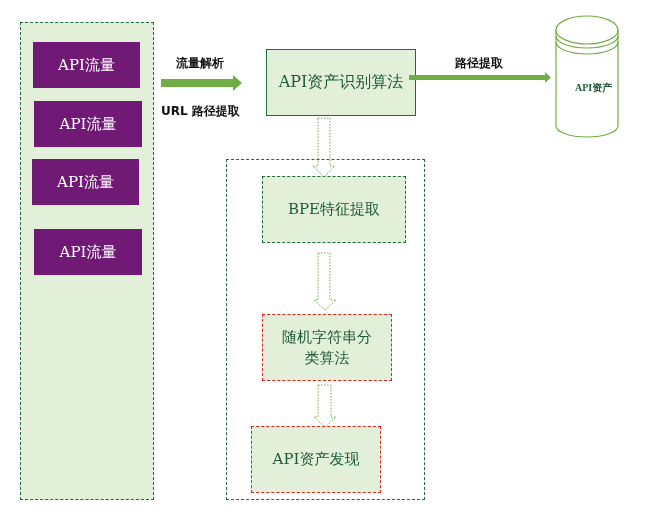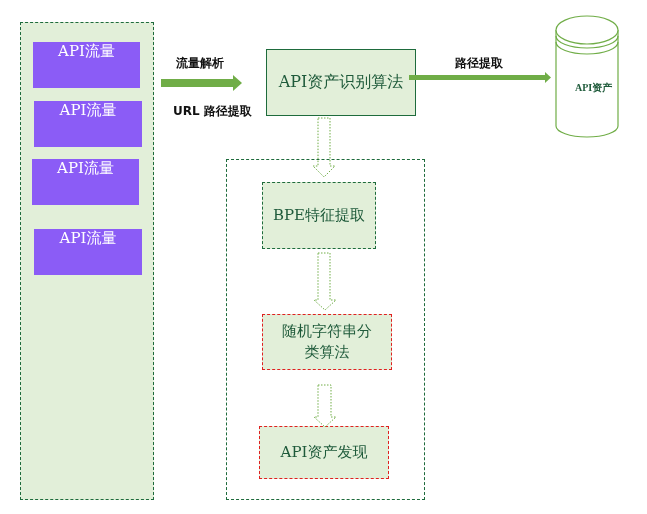--- a/index.html
+++ b/index.html
@@ -1,22 +1,22 @@
 <!DOCTYPE html>
 <html><head>
 <meta charset="utf-8">
 <style>
   html, body { margin:0; padding:0; background:#ffffff; }
   body { width:647px; height:514px; position:relative; overflow:hidden;
          font-family: "DejaVu Serif", "Liberation Serif", serif; }
   .abs { position:absolute; box-sizing:border-box; }
   .left-panel { left:20px; top:22px; width:134px; height:478px;
     background:#e2efd9; border:1px dashed #1e6b3c; }
-  .traffic { background:#8b5cf6; color:#fff; font-size:15px;
-    display:flex; align-items:flex-start; justify-content:center; }
+  .traffic { background:#701a75; color:#fff; font-size:15px;
+    display:flex; align-items:center; justify-content:center; }
   .label-bold { font-family:"DejaVu Sans","Liberation Sans",sans-serif;
     font-weight:bold; font-size:12px; color:#111; white-space:nowrap; }
   .algo-box { left:248px; top:49px; width:150px; height:67px;
     background:#e2efd9; border:1px solid #1e6b3c; color:#1e5a3a;
     font-size:16px; display:flex; align-items:center; justify-content:center;margin-left:18px; }
   .inner-panel { left:226px; top:159px; width:199px; height:341px;
     border:1px dashed #1e6b3c; background:#fff; }
   .step { background:#e2efd9; color:#1e5a3a; font-size:15px;
     display:flex; align-items:center; justify-content:center; text-align:center;
     line-height:21px; }
@@ -35,36 +35,36 @@
     <span>API流量</span>
   </div>
 <div class="abs traffic" style="left:32px;top:159px;width:107px;height:46px;">
     <span>API流量</span>
   </div>
 <div class="abs traffic" style="left:34px;top:229px;width:108px;height:46px;">
     <span>API流量</span>
   </div>
 
 <div class="abs label-bold" style="left:176px;top:55px;">流量解析</div>
-<div class="abs label-bold" style="left:173px;top:103px;">URL 路径提取</div>
+<div class="abs label-bold" style="left:161px;top:103px;">URL 路径提取</div>
 
 <div class="abs algo-box">
     <span>API资产识别算法</span>
   </div>
 
 <div class="abs label-bold" style="left:455px;top:55px;">路径提取</div>
 
 <div class="abs inner-panel"></div>
-<div class="abs step green" style="left:262px;top:182px;width:114px;height:67px;justify-content:center;">
+<div class="abs step green" style="left:262px;top:176px;width:144px;height:67px;justify-content:center;">
     <span>BPE特征提取</span>
   </div>
-<div class="abs step red" style="left:262px;top:314px;width:130px;height:56px;padding:0 14px;">
+<div class="abs step red" style="left:262px;top:314px;width:130px;height:67px;padding:0 14px;">
     <span>随机字符串分类算法</span>
   </div>
-<div class="abs step red" style="left:259px;top:426px;width:130px;height:53px;">
+<div class="abs step red" style="left:251px;top:426px;width:130px;height:67px;">
     <span>API资产发现</span>
   </div>
 
 <svg width="647" height="514">
 
   <g>
     <rect x="161" y="79" width="74" height="8" fill="#70ad47"></rect>
     <polygon points="233,75 242,83 233,91" fill="#70ad47"></polygon>
   </g>
 

